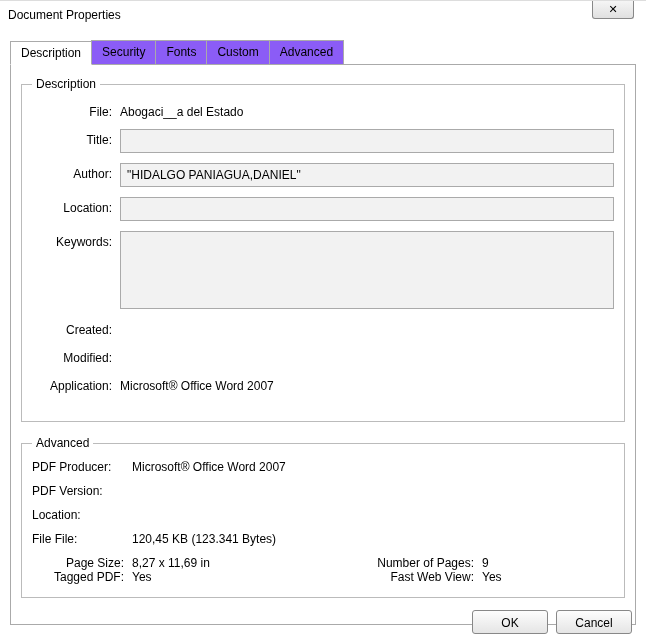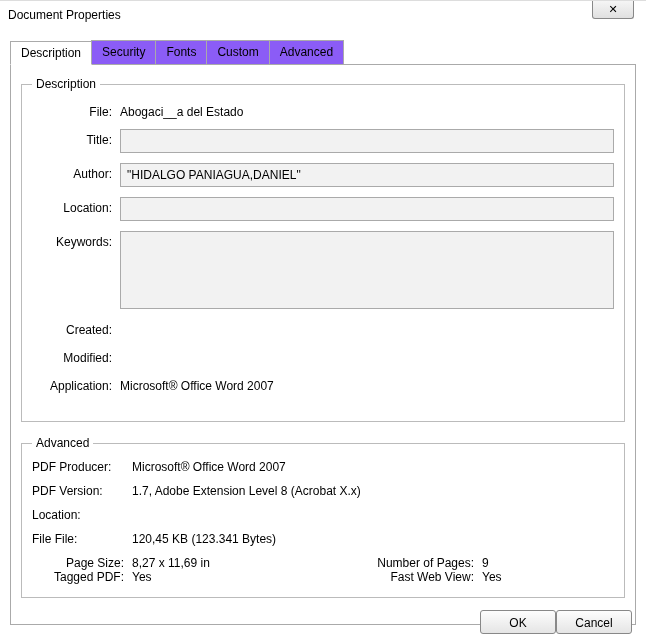--- a/index.html
+++ b/index.html
@@ -122,21 +122,21 @@
   }
   .adv-pair > div { display:flex; }
   .adv-pair .col1 { width: 300px; }
   .adv-pair .lbl1 { width:100px; text-align:right; padding-right:8px; }
   .adv-pair .lbl2 { width:150px; text-align:right; padding-right:8px; }
   .footer {
     position: absolute;
     bottom: 10px;
     right: 14px;
     display: flex;
-    gap: 0;
+    gap: 8px;
   }
   .btn {
     min-width: 76px;
     height: 24px;
     border: 1px solid #888;
     background: linear-gradient(#fdfdfd,#e5e5e5);
     border-radius: 3px;
     cursor: pointer;
     font: inherit;
     text-align: center;
@@ -210,21 +210,20 @@
 
     <fieldset>
       <legend>Advanced</legend>
 
       <div class="adv-row">
         <div class="lbl">PDF Producer:</div>
         <div class="val">Microsoft® Office Word 2007</div>
       </div>
       <div class="adv-row">
         <div class="lbl">PDF Version:</div>
-        <div class="val">1.7, Adobe Extension Level 8 (Acrobat X.x)</div>
       </div>
       <div class="adv-row">
         <div class="lbl">Location:</div>
         <div class="val"></div>
       </div>
       <div class="adv-row">
         <div class="lbl">File File:</div>
         <div class="val">120,45 KB (123.341 Bytes)</div>
       </div>
 

